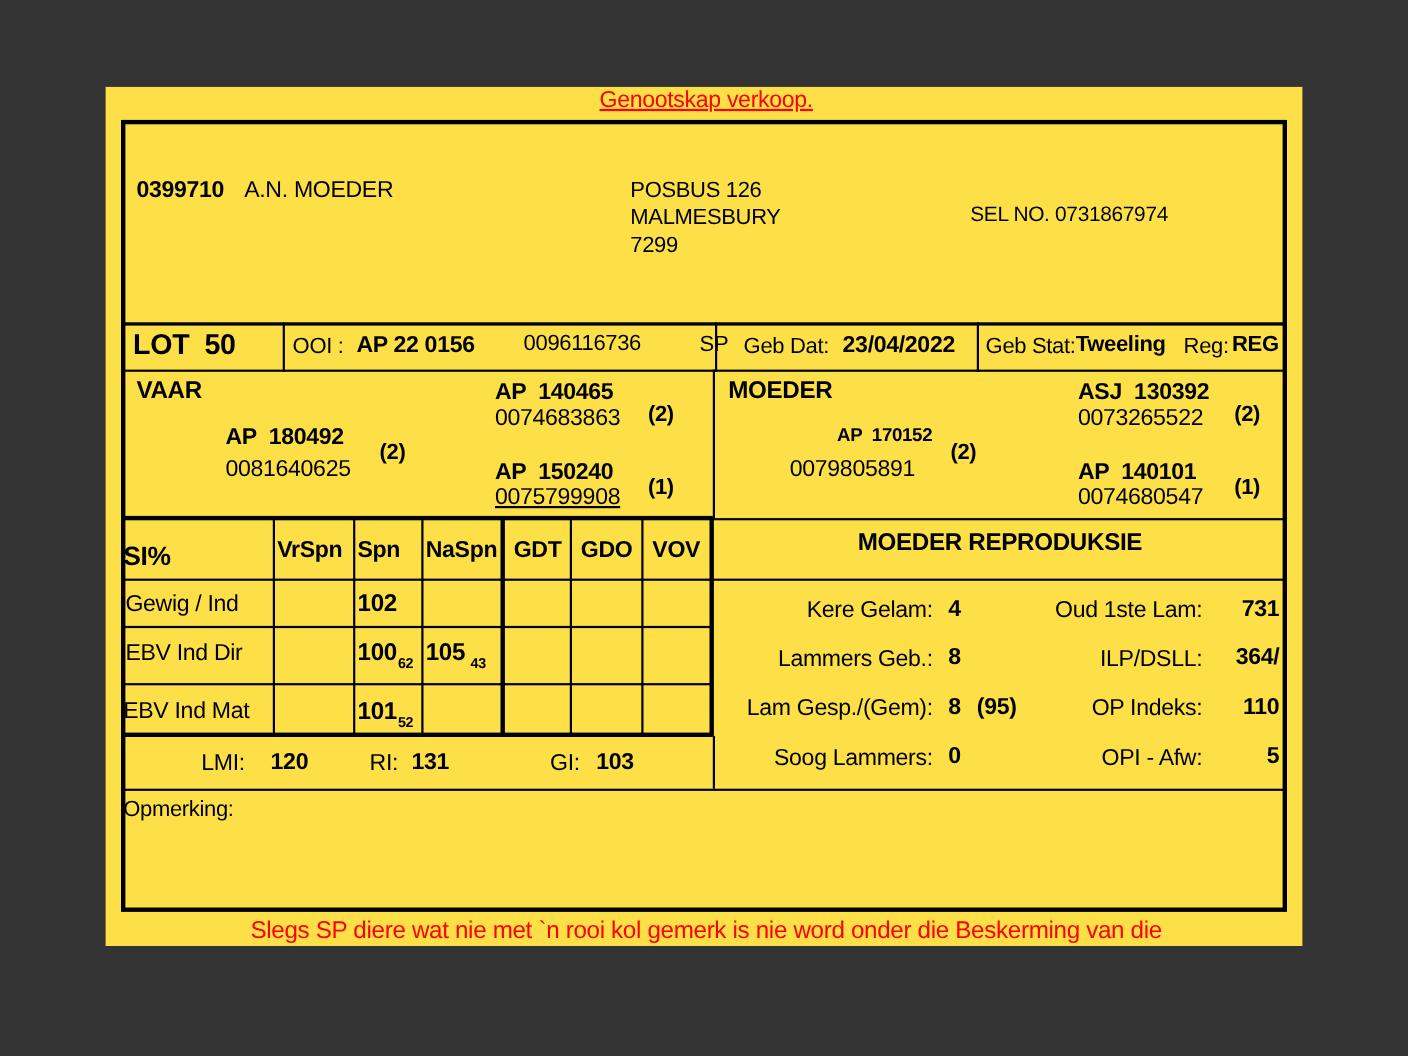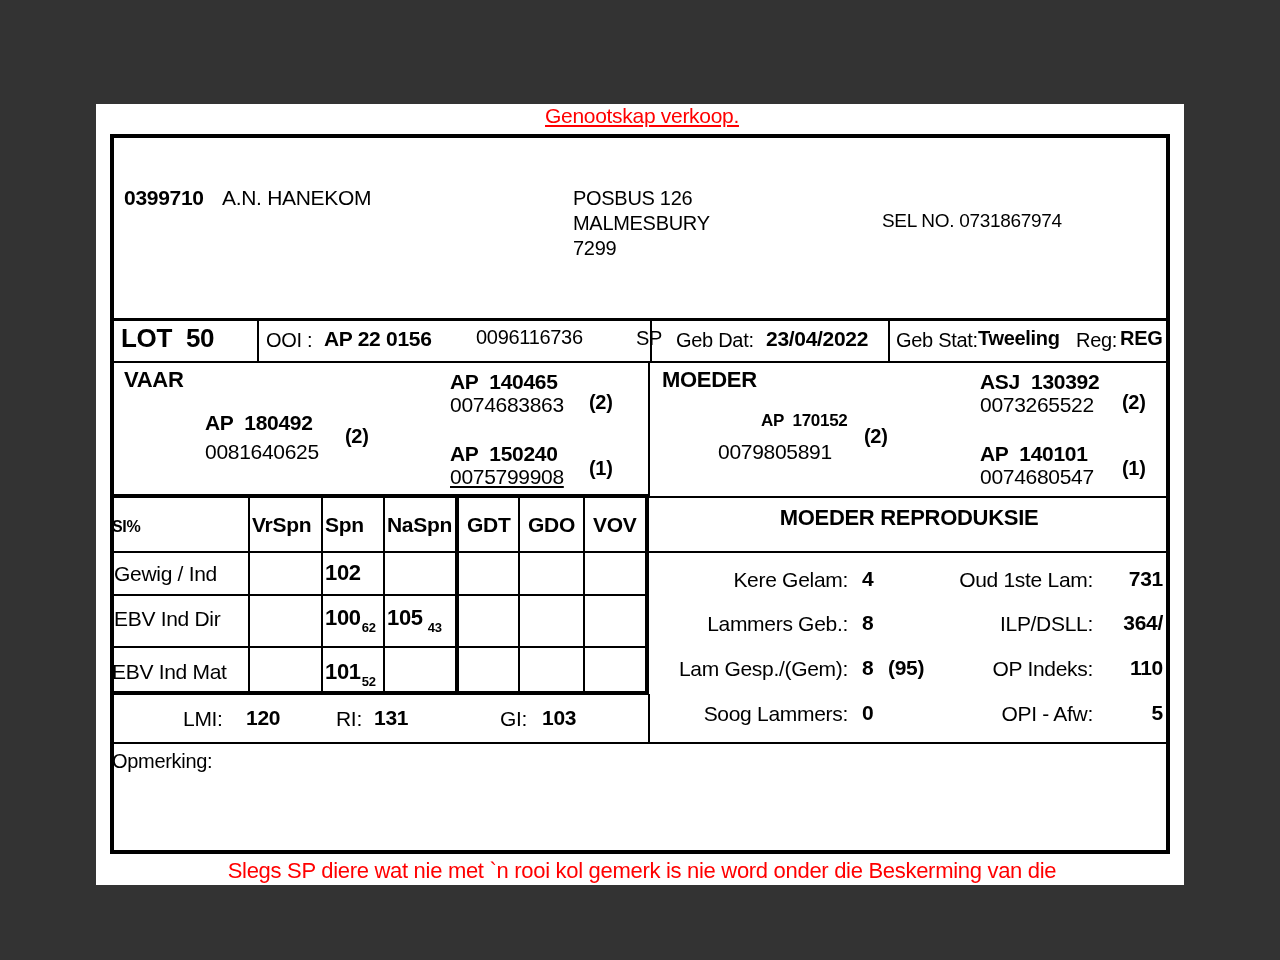--- a/index.html
+++ b/index.html
@@ -5,23 +5,23 @@
   html,body { margin:0; padding:0; }
   body {
     width:1280px; height:960px;
     background:#333333;
     font-family:"Liberation Sans", sans-serif;
     color:#000;
     letter-spacing:-0.3px;
     overflow:hidden;
   }
   .page {
-    position:absolute; left:96px; top:104px;
+    position:absolute; left:96px; top:79px;
     width:1088px; height:781px;
-    background:#ffffff;
+    background:#fde047;
   }
   .card {
     position:absolute; left:14px; top:30px;
     width:1052px; height:712px;
     border:4px solid #000;
   }
   .t { position:absolute; font-size:20px; white-space:nowrap; }
   .b { font-weight:bold; }
   .pre { white-space:pre; }
   .red { color:#ff0000; }
@@ -36,21 +36,21 @@
 <body>
 
 <div class="page">
 
   <div class="t red notice-top" style="left:546px; top:0px; transform:translateX(-50%);">Genootskap verkoop.</div>
 
   <div class="card"></div>
 
 
   <div class="t b" style="left:28px; top:82px; font-size:21px;">0399710</div>
-  <div class="t" style="left:126px; top:82px; font-size:21px;">A.N. HANEKOM</div>
+  <div class="t" style="left:126px; top:82px; font-size:21px;">A.N. MOEDER</div>
 
   <div class="t" style="left:477px; top:83px;">POSBUS 126</div>
   <div class="t" style="left:477px; top:108px;">MALMESBURY</div>
   <div class="t" style="left:477px; top:133px;">7299</div>
 
   <div class="t" style="left:786px; top:106px; font-size:19px;">SEL NO. 0731867974</div>
 
   <div class="t b pre" style="left:25px; top:219px; font-size:26px;">LOT  50</div>
   <div class="t" style="left:170px; top:225px;">OOI :</div>
   <div class="t b" style="left:228px; top:223px; font-size:21px;">AP 22 0156</div>
@@ -82,21 +82,21 @@
   <div class="t b" style="left:768px; top:321px;">(2)</div>
 
   <div class="t b pre" style="left:884px; top:266px; font-size:21px;">ASJ  130392</div>
   <div class="t" style="left:884px; top:289px; font-size:21px;">0073265522</div>
   <div class="t b" style="left:1026px; top:287px;">(2)</div>
 
   <div class="t b pre" style="left:884px; top:338px; font-size:21px;">AP  140101</div>
   <div class="t" style="left:884px; top:361px; font-size:21px;">0074680547</div>
   <div class="t b" style="left:1026px; top:353px;">(1)</div>
 
-  <div class="t b" style="left:16px; top:414px; font-size:16px;">SI%</div>
+  <div class="t b" style="left:16px; top:414px; font-size:24px;">SI%</div>
   <div class="t b" style="left:156px; top:409px; font-size:21px;">VrSpn</div>
   <div class="t b" style="left:229px; top:409px; font-size:21px;">Spn</div>
   <div class="t b" style="left:291px; top:409px; font-size:21px;">NaSpn</div>
   <div class="t b" style="left:371px; top:409px; font-size:21px;">GDT</div>
   <div class="t b" style="left:432px; top:409px; font-size:21px;">GDO</div>
   <div class="t b" style="left:497px; top:409px; font-size:21px;">VOV</div>
 
   <div class="t" style="left:18px; top:458px; font-size:21px;">Gewig / Ind</div>
   <div class="t b" style="left:229px; top:456px; font-size:22px;">102</div>
 

